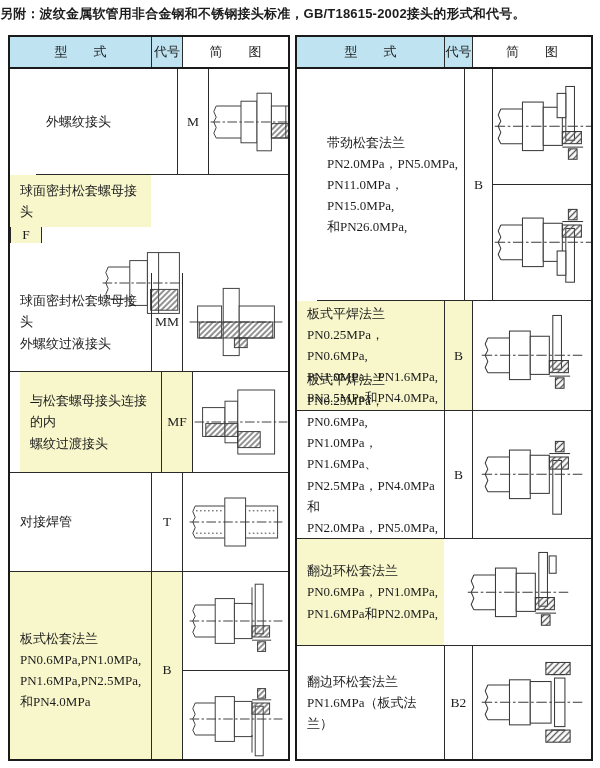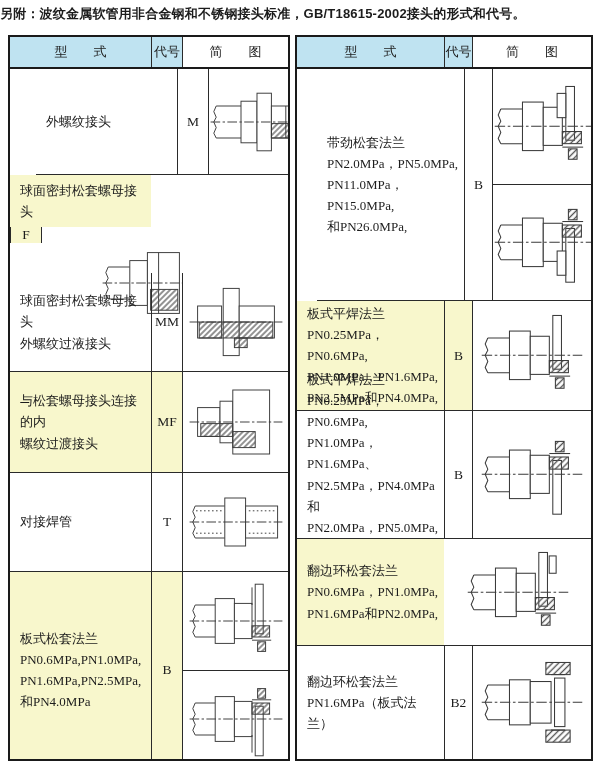--- a/index.html
+++ b/index.html
@@ -127,21 +127,21 @@
               <rect x="12" y="30" width="30" height="40" fill="#fff" stroke="#3a3a3a" stroke-width="1.2"></rect>
               <rect x="44" y="8" width="20" height="84" fill="#fff" stroke="#3a3a3a" stroke-width="1.2"></rect>
               <rect x="64" y="30" width="44" height="40" fill="#fff" stroke="#3a3a3a" stroke-width="1.2"></rect>
               <rect x="14" y="50" width="92" height="20" fill="url(#hp3)" stroke="#3a3a3a" stroke-width="1.2"></rect>
               <rect x="58" y="70" width="16" height="12" fill="url(#hp3)" stroke="#3a3a3a" stroke-width="1.2"></rect>
               <line x1="2" y1="50" x2="118" y2="50" stroke="#3a3a3a" stroke-width="1.2" stroke-dasharray="12 3 3 3"></line>
             </svg>
           </div>
         </div>
       </div>
-      <div class="row hl" style="height: 101px;">
+      <div class="row hl" style="height: 101px; padding-left: 10px;">
         <div class="cell c-type"><span>与松套螺母接头连接的内
 螺纹过渡接头</span></div>
         <div class="cell c-code">
           <span>MF</span>
         </div>
         <div class="cell c-diagram">
           <div class="dsub">
             <svg viewBox="0 0 120 100">
               <defs>
                 <pattern id="hp4" width="5" height="5" patternUnits="userSpaceOnUse" patternTransform="rotate(45)">

